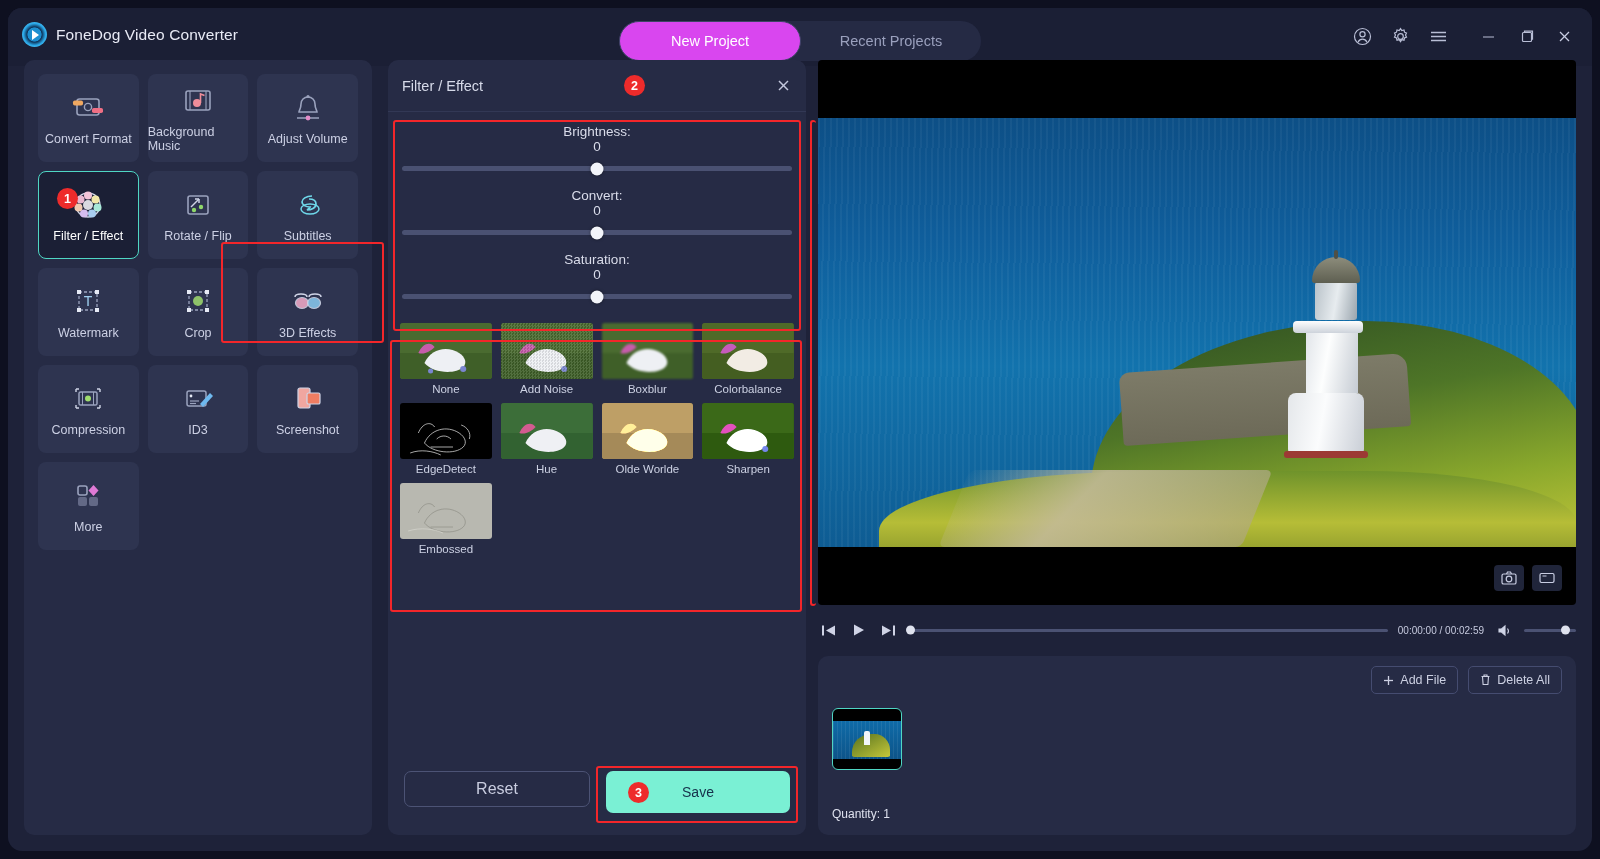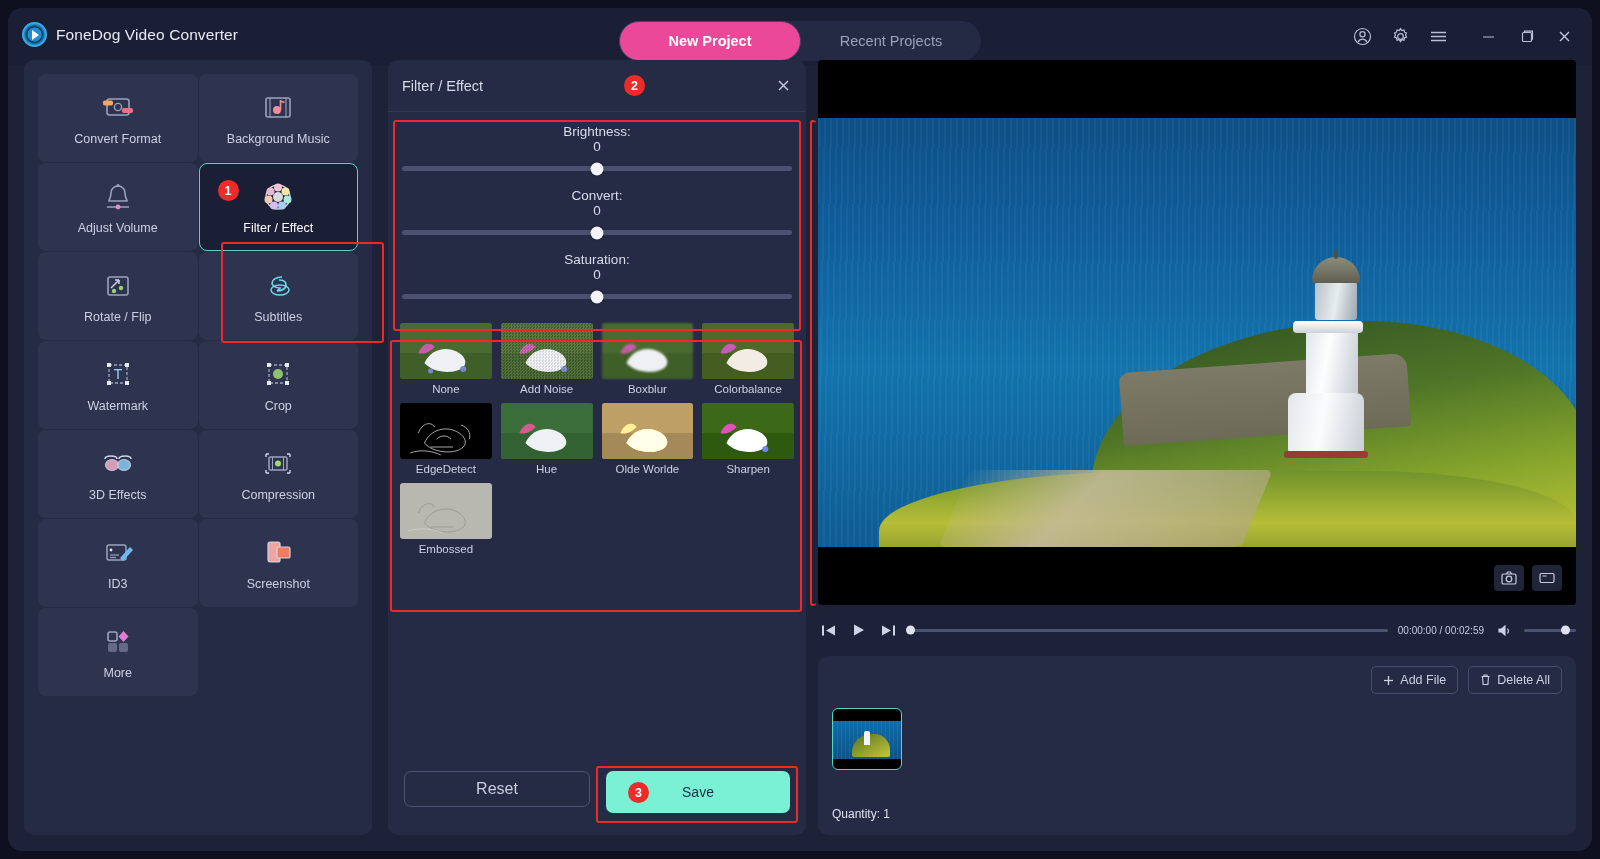--- a/index.html
+++ b/index.html
@@ -38,32 +38,32 @@
   .tabs {
     position: absolute; left: 50%; transform: translateX(-50%); top: 13px;
     width: 362px; height: 40px; border-radius: 20px;
     background: #252a44; display: flex; align-items: center;
   }
   .tab {
     flex: 1; height: 40px; border-radius: 20px;
     display: flex; align-items: center; justify-content: center;
     font-size: 14.5px; color: #9aa0bd; cursor: pointer;
   }
-  .tab.active { background: #ec4899; color: #ffffff; font-weight: bold; border: 1px solid #3d4465; }
+  .tab.active { background: #d946ef; color: #ffffff; font-weight: normal; border: 1px solid #3d4465; }
 
   .winctrls { position: absolute; right: 16px; top: 16px; display: flex; align-items: center; gap: 14px; }
   .ic { width: 24px; height: 24px; display: flex; align-items: center; justify-content: center; cursor: pointer; }
   .ic svg { display: block; }
 
   
   .sidebar {
     position: absolute; left: 16px; top: 52px; width: 348px; height: 775px;
     background: #262b45; border-radius: 10px; padding: 14px;
   }
-  .tilegrid { display: grid; grid-template-columns: 1fr 1fr; gap: 1px; }
+  .tilegrid { display: grid; grid-template-columns: 1fr 1fr 1fr; gap: 9px; }
   .tile {
     height: 88px; border-radius: 8px; background: #2e3450;
     display: flex; flex-direction: column; align-items: center; justify-content: center;
     gap: 7px; cursor: pointer; position: relative;
   }
   .tile-label { color: #ccd0e4; font-size: 12.5px; }
   .tile.selected {
     background: #1b1f35; border: 1.5px solid #4fd6c4;
   }
   .tile.selected .tile-label { color: #ffffff; }

